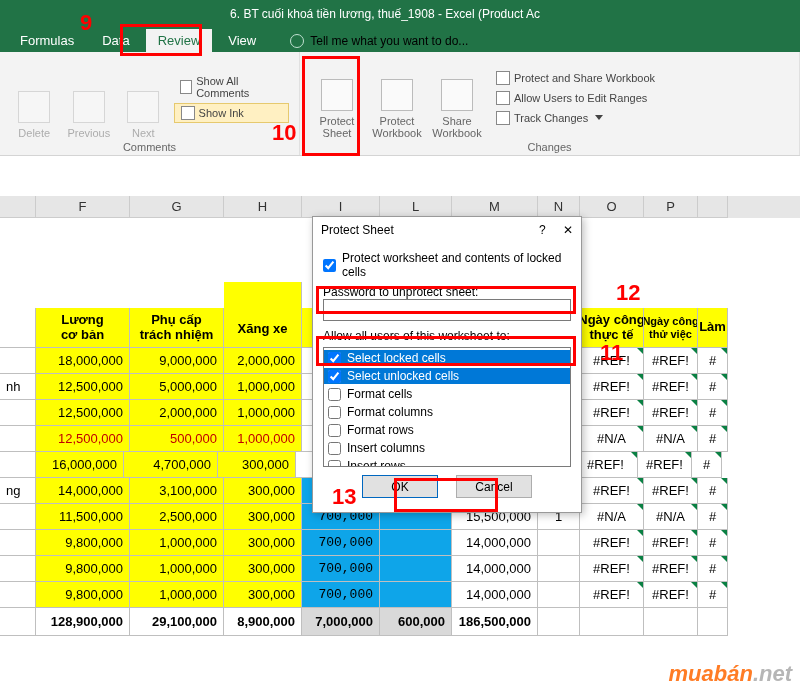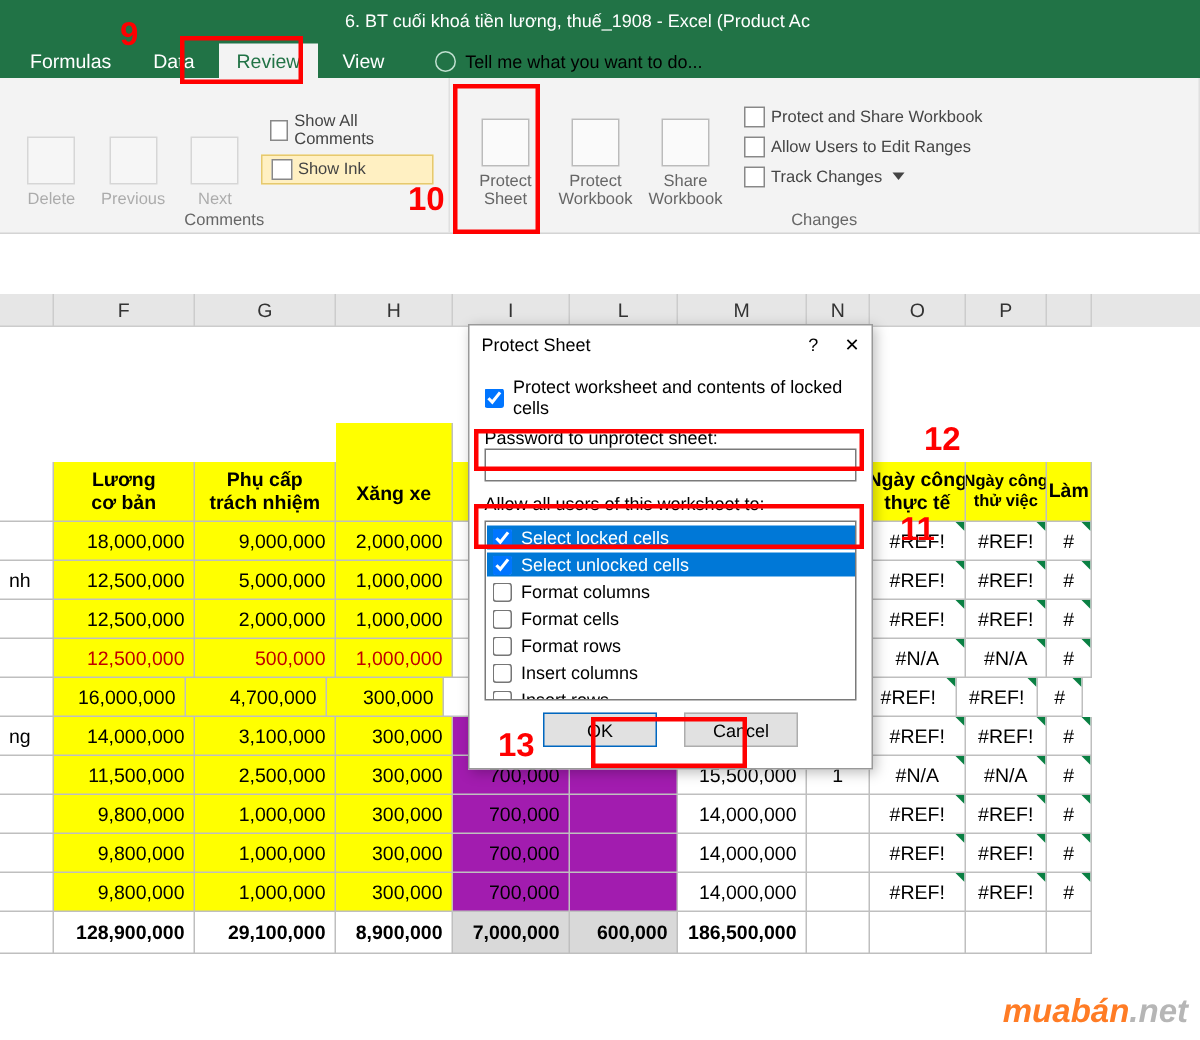--- a/index.html
+++ b/index.html
@@ -29,21 +29,21 @@
 .sheet { position: relative; margin-top: 40px; }
 .colhdr { display: flex; background: #e6e6e6; height: 22px; font-size: 13px; color: #333; }
 .colhdr div { border-right: 1px solid #ccc; border-bottom: 1px solid #ccc; display: flex; align-items: center; justify-content: center; position:relative; }
 .grid { font-size: 13px; }
 .row { display: flex; height: 26px; }
 .cell { border-right: 1px solid #bfbfbf; border-bottom: 1px solid #bfbfbf; display: flex; align-items: center; justify-content: flex-end; padding: 0 6px; background: #fff; overflow:hidden; white-space:nowrap; }
 .cell.hdr { background: #ffff00; justify-content: center; font-weight: bold; text-align:center; line-height:1.1;}
 .cell.txt { justify-content: flex-start; }
 .cell.yel { background: #ffff00; }
 .cell.red { color: #c00000; }
-.cell.grn { background: #a21caf; }
+.cell.grn { background: #0ea5e9; font-family: Liberation Mono, monospace; }
 .cell.grey { background: #d9d9d9; }
 .cell.err { justify-content:center; position:relative; }
 .cell.err::after{content:"";position:absolute;top:0;right:0;width:0;height:0;border-top:6px solid #0a8043;border-left:6px solid transparent;}
 .cell.bold { font-weight: bold; }
 .cell.cent { justify-content: center; }
 
 .dialog { position: absolute; left: 312px; top: 216px; width: 270px; background: #fff; border: 1px solid #999; box-shadow: 2px 2px 8px rgba(0,0,0,.25); font-size: 12px; }
 .dlg-title { display:flex; justify-content:space-between; align-items:center; padding: 6px 8px; font-size: 12px; }
 .dlg-title .right span { margin-left: 14px; cursor: pointer; font-family: Arial; }
 .dlg-body { padding: 6px 10px 10px; }
@@ -349,25 +349,25 @@
         <label class="sel">
           <input type="checkbox" checked="" style="">
           <span>Select locked cells</span>
         </label>
         <label class="sel">
           <input type="checkbox" checked="" style="">
           <span>Select unlocked cells</span>
         </label>
         <label>
           <input type="checkbox" style="">
+          <span>Format cells</span>
+        </label>
+        <label>
+          <input type="checkbox" style="">
           <span>Format columns</span>
-        </label>
-        <label>
-          <input type="checkbox" style="">
-          <span>Format cells</span>
         </label>
         <label>
           <input type="checkbox" style="">
           <span>Format rows</span>
         </label>
         <label>
           <input type="checkbox" style="">
           <span>Insert columns</span>
         </label>
         <label>

